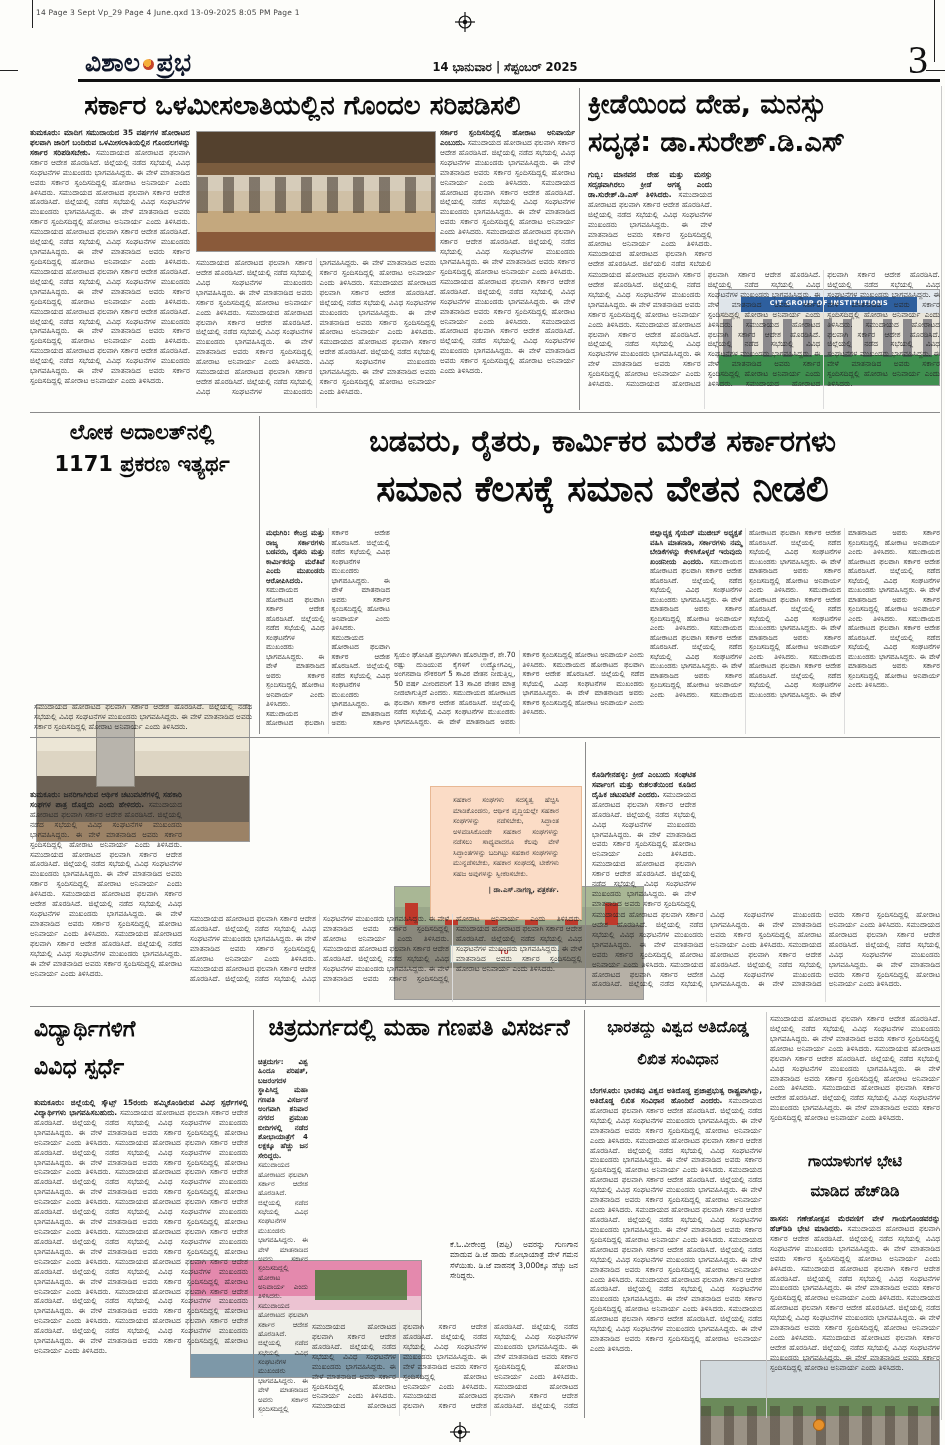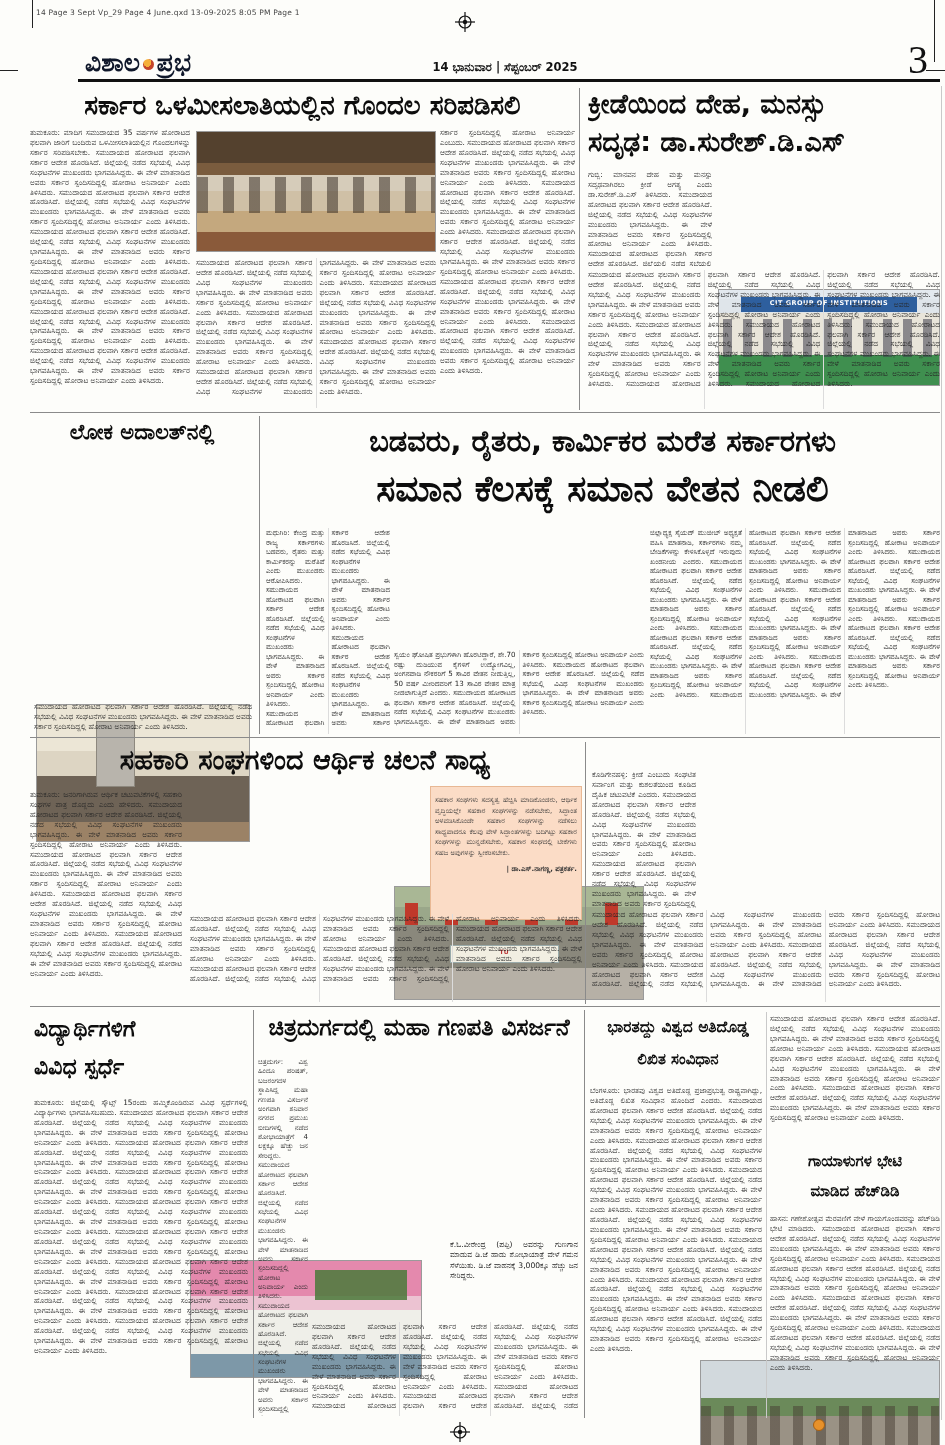--- a/index.html
+++ b/index.html
@@ -21,21 +21,21 @@
   .dateline { font-size: 11.5px; font-weight: bold; text-align:center; color:#111; }
   .pagenum { font-family: "Liberation Serif", serif; font-size: 40px; color:#111; }
   .rule-h { border-top: 1px solid #8a8a8a; height:0; }
   .rule-h-thick { border-top: 3px solid #111; height:0; }
   .rule-v { border-left: 1px solid #8a8a8a; width:0; }
   .rule-v-light { border-left: 1px solid #c9c9c9; width:0; }
   .headline { font-weight: bold; color:#0d0d0d; overflow:hidden; }
   .hl-center { text-align: center; }
   .body-text { font-size:7.4px; line-height:1.34; text-align:justify; color:#262626;
     overflow:hidden; word-break:break-word; }
-  .lead { font-weight:normal; }
+  .lead { font-weight:bold; }
   .cols-2 { column-count:2; column-gap:7px; column-rule:1px solid #dcdcdc; }
   .cols-3 { column-count:3; column-gap:7px; column-rule:1px solid #dcdcdc; }
   .caption { font-size:7.6px; font-weight:bold; line-height:1.35; text-align:justify;
     color:#222; overflow:hidden; word-break:break-word; }
   .photo { border:1px solid #9a9a9a; overflow:hidden;padding-left:12px; }
   
   .ph-pressmeet { background: linear-gradient(#54412e 0 26%, #7a5c3e 26% 36%,
       #d6ccba 36% 50%, #cfc0a6 50% 66%, #c4a87e 66% 84%, #8a5a3a 84% 100%); position:relative; }
   .ph-pressmeet .people { position:absolute; left:0; right:0; top:38%; height:30%;
       background: repeating-linear-gradient(90deg, rgba(45,35,28,.5) 0 11px, rgba(0,0,0,0) 11px 26px); }
@@ -60,21 +60,21 @@
   .ph-pinkmeet { background: linear-gradient(#e489ad 0 30%, #ecc3d2 30% 42%,
       #efefe9 42% 80%, #7d98a8 80% 100%); position:relative; }
   .ph-pinkmeet .banner { position:absolute; right:6%; top:8%; width:40%; height:26%;
       background:#4a7a3a; opacity:.85; }
   .ph-field { background: linear-gradient(#d2d9dd 0 28%, #6b8a5a 28% 42%,
       #9a9285 42% 82%, #b3a593 82% 100%); position:relative; }
   .ph-field .people { position:absolute; left:0; right:0; top:34%; height:42%;
       background: repeating-linear-gradient(90deg, rgba(70,60,50,.5) 0 10px, rgba(0,0,0,0) 10px 23px); }
   .ph-field .ball { position:absolute; left:47%; top:44%; width:12px; height:12px;
       border-radius:50%; background:#e8912a; border:1px solid #a85f10; }
-  .pullbox { background:#fbdcc6; border:1px solid #e8b894; padding:8px 4px;
+  .pullbox { background:#fbdcc6; border:1px solid #e8b894; padding:8px 22px;
      font-size:7px; line-height:1.5; text-align:justify; color:#333; overflow:hidden; }
   .pullbox .by { display:block; text-align:right; font-weight:bold; margin-top:6px; }
 </style>
 </head>
 <body>
 
 <div id="page">
 
   <div class="abs slug" style="left:36px; top:8px;">14 Page 3 Sept Vp_29 Page 4 June.qxd  13-09-2025  8:05 PM  Page 1</div>
   <div class="abs crop-v" style="left:32px; top:0; height:28px;"></div>
@@ -133,20 +133,21 @@
   <div class="abs body-text" style="left:588px; top:170px; width:124px; height:96px;">
     <span class="lead">ಗುಬ್ಬಿ: ಮಾನವನ ದೇಹ ಮತ್ತು ಮನಸ್ಸು ಸದೃಢವಾಗಿರಲು ಕ್ರೀಡೆ ಅಗತ್ಯ ಎಂದು ಡಾ.ಸುರೇಶ್.ಡಿ.ಎಸ್ ತಿಳಿಸಿದರು.</span>
     <span>ಸಮುದಾಯದ ಹೋರಾಟದ ಫಲವಾಗಿ ಸರ್ಕಾರ ಆದೇಶ ಹೊರಡಿಸಿದೆ. ಜಿಲ್ಲೆಯಲ್ಲಿ ನಡೆದ ಸಭೆಯಲ್ಲಿ ವಿವಿಧ ಸಂಘಟನೆಗಳ ಮುಖಂಡರು ಭಾಗವಹಿಸಿದ್ದರು. ಈ ವೇಳೆ ಮಾತನಾಡಿದ ಅವರು ಸರ್ಕಾರ ಸ್ಪಂದಿಸದಿದ್ದಲ್ಲಿ ಹೋರಾಟ ಅನಿವಾರ್ಯ ಎಂದು ತಿಳಿಸಿದರು.  ಸಮುದಾಯದ ಹೋರಾಟದ ಫಲವಾಗಿ ಸರ್ಕಾರ ಆದೇಶ ಹೊರಡಿಸಿದೆ. ಜಿಲ್ಲೆಯಲ್ಲಿ ನಡೆದ ಸಭೆಯಲ್ಲಿ ವಿವಿಧ ಸಂಘಟನೆಗಳ ಮುಖಂಡರು ಭಾಗವಹಿಸಿದ್ದರು. ಈ ವೇಳೆ ಮಾತನಾಡಿದ ಅವರು ಸರ್ಕಾರ ಸ್ಪಂದಿಸದಿದ್ದಲ್ಲಿ ಹೋರಾಟ ಅನಿವಾರ್ಯ ಎಂದು ತಿಳಿಸಿದರು. </span>
   </div>
   <div class="abs body-text cols-3" style="left:588px; top:270px; width:352px; height:139px;">
     <span>ಸಮುದಾಯದ ಹೋರಾಟದ ಫಲವಾಗಿ ಸರ್ಕಾರ ಆದೇಶ ಹೊರಡಿಸಿದೆ. ಜಿಲ್ಲೆಯಲ್ಲಿ ನಡೆದ ಸಭೆಯಲ್ಲಿ ವಿವಿಧ ಸಂಘಟನೆಗಳ ಮುಖಂಡರು ಭಾಗವಹಿಸಿದ್ದರು. ಈ ವೇಳೆ ಮಾತನಾಡಿದ ಅವರು ಸರ್ಕಾರ ಸ್ಪಂದಿಸದಿದ್ದಲ್ಲಿ ಹೋರಾಟ ಅನಿವಾರ್ಯ ಎಂದು ತಿಳಿಸಿದರು.  ಸಮುದಾಯದ ಹೋರಾಟದ ಫಲವಾಗಿ ಸರ್ಕಾರ ಆದೇಶ ಹೊರಡಿಸಿದೆ. ಜಿಲ್ಲೆಯಲ್ಲಿ ನಡೆದ ಸಭೆಯಲ್ಲಿ ವಿವಿಧ ಸಂಘಟನೆಗಳ ಮುಖಂಡರು ಭಾಗವಹಿಸಿದ್ದರು. ಈ ವೇಳೆ ಮಾತನಾಡಿದ ಅವರು ಸರ್ಕಾರ ಸ್ಪಂದಿಸದಿದ್ದಲ್ಲಿ ಹೋರಾಟ ಅನಿವಾರ್ಯ ಎಂದು ತಿಳಿಸಿದರು.  ಸಮುದಾಯದ ಹೋರಾಟದ ಫಲವಾಗಿ ಸರ್ಕಾರ ಆದೇಶ ಹೊರಡಿಸಿದೆ. ಜಿಲ್ಲೆಯಲ್ಲಿ ನಡೆದ ಸಭೆಯಲ್ಲಿ ವಿವಿಧ ಸಂಘಟನೆಗಳ ಮುಖಂಡರು ಭಾಗವಹಿಸಿದ್ದರು. ಈ ವೇಳೆ ಮಾತನಾಡಿದ ಅವರು ಸರ್ಕಾರ ಸ್ಪಂದಿಸದಿದ್ದಲ್ಲಿ ಹೋರಾಟ ಅನಿವಾರ್ಯ ಎಂದು ತಿಳಿಸಿದರು.  ಸಮುದಾಯದ ಹೋರಾಟದ ಫಲವಾಗಿ ಸರ್ಕಾರ ಆದೇಶ ಹೊರಡಿಸಿದೆ. ಜಿಲ್ಲೆಯಲ್ಲಿ ನಡೆದ ಸಭೆಯಲ್ಲಿ ವಿವಿಧ ಸಂಘಟನೆಗಳ ಮುಖಂಡರು ಭಾಗವಹಿಸಿದ್ದರು. ಈ ವೇಳೆ ಮಾತನಾಡಿದ ಅವರು ಸರ್ಕಾರ ಸ್ಪಂದಿಸದಿದ್ದಲ್ಲಿ ಹೋರಾಟ ಅನಿವಾರ್ಯ ಎಂದು ತಿಳಿಸಿದರು.  ಸಮುದಾಯದ ಹೋರಾಟದ ಫಲವಾಗಿ ಸರ್ಕಾರ ಆದೇಶ ಹೊರಡಿಸಿದೆ. ಜಿಲ್ಲೆಯಲ್ಲಿ ನಡೆದ ಸಭೆಯಲ್ಲಿ ವಿವಿಧ ಸಂಘಟನೆಗಳ ಮುಖಂಡರು ಭಾಗವಹಿಸಿದ್ದರು. ಈ ವೇಳೆ ಮಾತನಾಡಿದ ಅವರು ಸರ್ಕಾರ ಸ್ಪಂದಿಸದಿದ್ದಲ್ಲಿ ಹೋರಾಟ ಅನಿವಾರ್ಯ ಎಂದು ತಿಳಿಸಿದರು.  ಸಮುದಾಯದ ಹೋರಾಟದ ಫಲವಾಗಿ ಸರ್ಕಾರ ಆದೇಶ ಹೊರಡಿಸಿದೆ. ಜಿಲ್ಲೆಯಲ್ಲಿ ನಡೆದ ಸಭೆಯಲ್ಲಿ ವಿವಿಧ ಸಂಘಟನೆಗಳ ಮುಖಂಡರು ಭಾಗವಹಿಸಿದ್ದರು. ಈ ವೇಳೆ ಮಾತನಾಡಿದ ಅವರು ಸರ್ಕಾರ ಸ್ಪಂದಿಸದಿದ್ದಲ್ಲಿ ಹೋರಾಟ ಅನಿವಾರ್ಯ ಎಂದು ತಿಳಿಸಿದರು. </span>
   </div>
   <div class="abs rule-h" style="left:30px; top:412px; width:910px;"></div>
 
   <div class="abs headline hl-center" style="left:30px; top:420px; width:224px; height:30px; font-size:21px;">ಲೋಕ ಅದಾಲತ್‌ನಲ್ಲಿ</div>
+  <div class="abs headline hl-center" style="left:30px; top:452px; width:224px; height:30px; font-size:21px;">1171 ಪ್ರಕರಣ ಇತ್ಯರ್ಥ</div>
   <div class="abs photo ph-adalat" style="left:36px; top:486px; width:214px; height:138px;">
     <div class="cupboard"></div>
   </div>
   <div class="abs body-text" style="left:34px; top:702px; width:218px; height:30px;">
     <span>ಸಮುದಾಯದ ಹೋರಾಟದ ಫಲವಾಗಿ ಸರ್ಕಾರ ಆದೇಶ ಹೊರಡಿಸಿದೆ. ಜಿಲ್ಲೆಯಲ್ಲಿ ನಡೆದ ಸಭೆಯಲ್ಲಿ ವಿವಿಧ ಸಂಘಟನೆಗಳ ಮುಖಂಡರು ಭಾಗವಹಿಸಿದ್ದರು. ಈ ವೇಳೆ ಮಾತನಾಡಿದ ಅವರು ಸರ್ಕಾರ ಸ್ಪಂದಿಸದಿದ್ದಲ್ಲಿ ಹೋರಾಟ ಅನಿವಾರ್ಯ ಎಂದು ತಿಳಿಸಿದರು. </span>
   </div>
   <div class="abs rule-v" style="left:259px; top:416px; height:318px;"></div>
 
   <div class="abs headline hl-center" style="left:265px; top:468px; width:675px; height:48px; font-size:36px;">ಸಮಾನ ಕೆಲಸಕ್ಕೆ ಸಮಾನ ವೇತನ ನೀಡಲಿ</div>
   <div class="abs headline hl-center" style="left:265px; top:424px; width:675px; height:40px; font-size:29px;">ಬಡವರು, ರೈತರು, ಕಾರ್ಮಿಕರ ಮರೆತ ಸರ್ಕಾರಗಳು</div>
@@ -161,21 +162,20 @@
   <div class="abs body-text cols-3" style="left:650px; top:528px; width:290px; height:206px; font-size:7.1px;">
     <span class="lead">ಜಿಲ್ಲಾಧ್ಯಕ್ಷ ಸೈಯದ್ ಮುಜೀಬ್ ಅಧ್ಯಕ್ಷತೆ ವಹಿಸಿ ಮಾತನಾಡಿ, ಸರ್ಕಾರಗಳು ನಮ್ಮ ಬೇಡಿಕೆಗಳನ್ನು ಕೇಳಿಸಿಕೊಳ್ಳದೆ ಇರುವುದು ಖಂಡನೀಯ ಎಂದರು.</span>
     <span>ಸಮುದಾಯದ ಹೋರಾಟದ ಫಲವಾಗಿ ಸರ್ಕಾರ ಆದೇಶ ಹೊರಡಿಸಿದೆ. ಜಿಲ್ಲೆಯಲ್ಲಿ ನಡೆದ ಸಭೆಯಲ್ಲಿ ವಿವಿಧ ಸಂಘಟನೆಗಳ ಮುಖಂಡರು ಭಾಗವಹಿಸಿದ್ದರು. ಈ ವೇಳೆ ಮಾತನಾಡಿದ ಅವರು ಸರ್ಕಾರ ಸ್ಪಂದಿಸದಿದ್ದಲ್ಲಿ ಹೋರಾಟ ಅನಿವಾರ್ಯ ಎಂದು ತಿಳಿಸಿದರು.  ಸಮುದಾಯದ ಹೋರಾಟದ ಫಲವಾಗಿ ಸರ್ಕಾರ ಆದೇಶ ಹೊರಡಿಸಿದೆ. ಜಿಲ್ಲೆಯಲ್ಲಿ ನಡೆದ ಸಭೆಯಲ್ಲಿ ವಿವಿಧ ಸಂಘಟನೆಗಳ ಮುಖಂಡರು ಭಾಗವಹಿಸಿದ್ದರು. ಈ ವೇಳೆ ಮಾತನಾಡಿದ ಅವರು ಸರ್ಕಾರ ಸ್ಪಂದಿಸದಿದ್ದಲ್ಲಿ ಹೋರಾಟ ಅನಿವಾರ್ಯ ಎಂದು ತಿಳಿಸಿದರು.  ಸಮುದಾಯದ ಹೋರಾಟದ ಫಲವಾಗಿ ಸರ್ಕಾರ ಆದೇಶ ಹೊರಡಿಸಿದೆ. ಜಿಲ್ಲೆಯಲ್ಲಿ ನಡೆದ ಸಭೆಯಲ್ಲಿ ವಿವಿಧ ಸಂಘಟನೆಗಳ ಮುಖಂಡರು ಭಾಗವಹಿಸಿದ್ದರು. ಈ ವೇಳೆ ಮಾತನಾಡಿದ ಅವರು ಸರ್ಕಾರ ಸ್ಪಂದಿಸದಿದ್ದಲ್ಲಿ ಹೋರಾಟ ಅನಿವಾರ್ಯ ಎಂದು ತಿಳಿಸಿದರು.  ಸಮುದಾಯದ ಹೋರಾಟದ ಫಲವಾಗಿ ಸರ್ಕಾರ ಆದೇಶ ಹೊರಡಿಸಿದೆ. ಜಿಲ್ಲೆಯಲ್ಲಿ ನಡೆದ ಸಭೆಯಲ್ಲಿ ವಿವಿಧ ಸಂಘಟನೆಗಳ ಮುಖಂಡರು ಭಾಗವಹಿಸಿದ್ದರು. ಈ ವೇಳೆ ಮಾತನಾಡಿದ ಅವರು ಸರ್ಕಾರ ಸ್ಪಂದಿಸದಿದ್ದಲ್ಲಿ ಹೋರಾಟ ಅನಿವಾರ್ಯ ಎಂದು ತಿಳಿಸಿದರು.  ಸಮುದಾಯದ ಹೋರಾಟದ ಫಲವಾಗಿ ಸರ್ಕಾರ ಆದೇಶ ಹೊರಡಿಸಿದೆ. ಜಿಲ್ಲೆಯಲ್ಲಿ ನಡೆದ ಸಭೆಯಲ್ಲಿ ವಿವಿಧ ಸಂಘಟನೆಗಳ ಮುಖಂಡರು ಭಾಗವಹಿಸಿದ್ದರು. ಈ ವೇಳೆ ಮಾತನಾಡಿದ ಅವರು ಸರ್ಕಾರ ಸ್ಪಂದಿಸದಿದ್ದಲ್ಲಿ ಹೋರಾಟ ಅನಿವಾರ್ಯ ಎಂದು ತಿಳಿಸಿದರು.  ಸಮುದಾಯದ ಹೋರಾಟದ ಫಲವಾಗಿ ಸರ್ಕಾರ ಆದೇಶ ಹೊರಡಿಸಿದೆ. ಜಿಲ್ಲೆಯಲ್ಲಿ ನಡೆದ ಸಭೆಯಲ್ಲಿ ವಿವಿಧ ಸಂಘಟನೆಗಳ ಮುಖಂಡರು ಭಾಗವಹಿಸಿದ್ದರು. ಈ ವೇಳೆ ಮಾತನಾಡಿದ ಅವರು ಸರ್ಕಾರ ಸ್ಪಂದಿಸದಿದ್ದಲ್ಲಿ ಹೋರಾಟ ಅನಿವಾರ್ಯ ಎಂದು ತಿಳಿಸಿದರು.  ಸಮುದಾಯದ ಹೋರಾಟದ ಫಲವಾಗಿ ಸರ್ಕಾರ ಆದೇಶ ಹೊರಡಿಸಿದೆ. ಜಿಲ್ಲೆಯಲ್ಲಿ ನಡೆದ ಸಭೆಯಲ್ಲಿ ವಿವಿಧ ಸಂಘಟನೆಗಳ ಮುಖಂಡರು ಭಾಗವಹಿಸಿದ್ದರು. ಈ ವೇಳೆ ಮಾತನಾಡಿದ ಅವರು ಸರ್ಕಾರ ಸ್ಪಂದಿಸದಿದ್ದಲ್ಲಿ ಹೋರಾಟ ಅನಿವಾರ್ಯ ಎಂದು ತಿಳಿಸಿದರು. </span>
   </div>
   <div class="abs body-text cols-2" style="left:394px; top:650px; width:250px; height:84px; font-size:7.1px;">
     <span>ಸ್ವಯಂ ಘೋಷಿತ ಪ್ರಭುಗಳಾಗಿ ಹೊರಟಿದ್ದಾರೆ, ಶೇ.70 ರಷ್ಟು ದುಡಿಯುವ ಕೈಗಳಿಗೆ ಉದ್ಯೋಗವಿಲ್ಲ, ಅಂಗನವಾಡಿ ನೌಕರರಿಗೆ 5 ಸಾವಿರ ವೇತನ ನೀಡುತ್ತಿಲ್ಲ, 50 ವರ್ಷ ಮೀರಿದವರಿಗೆ 13 ಸಾವಿರ ವೇತನ ಮಾತ್ರ ನೀಡಲಾಗುತ್ತಿದೆ ಎಂದರು.</span>
     <span>ಸಮುದಾಯದ ಹೋರಾಟದ ಫಲವಾಗಿ ಸರ್ಕಾರ ಆದೇಶ ಹೊರಡಿಸಿದೆ. ಜಿಲ್ಲೆಯಲ್ಲಿ ನಡೆದ ಸಭೆಯಲ್ಲಿ ವಿವಿಧ ಸಂಘಟನೆಗಳ ಮುಖಂಡರು ಭಾಗವಹಿಸಿದ್ದರು. ಈ ವೇಳೆ ಮಾತನಾಡಿದ ಅವರು ಸರ್ಕಾರ ಸ್ಪಂದಿಸದಿದ್ದಲ್ಲಿ ಹೋರಾಟ ಅನಿವಾರ್ಯ ಎಂದು ತಿಳಿಸಿದರು.  ಸಮುದಾಯದ ಹೋರಾಟದ ಫಲವಾಗಿ ಸರ್ಕಾರ ಆದೇಶ ಹೊರಡಿಸಿದೆ. ಜಿಲ್ಲೆಯಲ್ಲಿ ನಡೆದ ಸಭೆಯಲ್ಲಿ ವಿವಿಧ ಸಂಘಟನೆಗಳ ಮುಖಂಡರು ಭಾಗವಹಿಸಿದ್ದರು. ಈ ವೇಳೆ ಮಾತನಾಡಿದ ಅವರು ಸರ್ಕಾರ ಸ್ಪಂದಿಸದಿದ್ದಲ್ಲಿ ಹೋರಾಟ ಅನಿವಾರ್ಯ ಎಂದು ತಿಳಿಸಿದರು. </span>
   </div>
   <div class="abs rule-h" style="left:30px; top:737px; width:910px;"></div>
 
-  <div class="abs headline hl-center" style="left:30px; top:744px; width:550px; height:38px; font-size:27px;">ಸಹಕಾರಿ ಸಂಘಗಳಿಂದ ಆರ್ಥಿಕ ಚಲನೆ ಸಾಧ್ಯ</div>
   <div class="abs body-text" style="left:30px; top:790px; width:152px; height:212px;">
     <span class="lead">ತುಮಕೂರು: ಜನರಿಗಾಗಿರುವ ಆರ್ಥಿಕ ಚಟುವಟಿಕೆಗಳಲ್ಲಿ ಸಹಕಾರಿ ಸಂಘಗಳ ಪಾತ್ರ ದೊಡ್ಡದು ಎಂದು ಹೇಳಿದರು.</span>
     <span>ಸಮುದಾಯದ ಹೋರಾಟದ ಫಲವಾಗಿ ಸರ್ಕಾರ ಆದೇಶ ಹೊರಡಿಸಿದೆ. ಜಿಲ್ಲೆಯಲ್ಲಿ ನಡೆದ ಸಭೆಯಲ್ಲಿ ವಿವಿಧ ಸಂಘಟನೆಗಳ ಮುಖಂಡರು ಭಾಗವಹಿಸಿದ್ದರು. ಈ ವೇಳೆ ಮಾತನಾಡಿದ ಅವರು ಸರ್ಕಾರ ಸ್ಪಂದಿಸದಿದ್ದಲ್ಲಿ ಹೋರಾಟ ಅನಿವಾರ್ಯ ಎಂದು ತಿಳಿಸಿದರು.  ಸಮುದಾಯದ ಹೋರಾಟದ ಫಲವಾಗಿ ಸರ್ಕಾರ ಆದೇಶ ಹೊರಡಿಸಿದೆ. ಜಿಲ್ಲೆಯಲ್ಲಿ ನಡೆದ ಸಭೆಯಲ್ಲಿ ವಿವಿಧ ಸಂಘಟನೆಗಳ ಮುಖಂಡರು ಭಾಗವಹಿಸಿದ್ದರು. ಈ ವೇಳೆ ಮಾತನಾಡಿದ ಅವರು ಸರ್ಕಾರ ಸ್ಪಂದಿಸದಿದ್ದಲ್ಲಿ ಹೋರಾಟ ಅನಿವಾರ್ಯ ಎಂದು ತಿಳಿಸಿದರು.  ಸಮುದಾಯದ ಹೋರಾಟದ ಫಲವಾಗಿ ಸರ್ಕಾರ ಆದೇಶ ಹೊರಡಿಸಿದೆ. ಜಿಲ್ಲೆಯಲ್ಲಿ ನಡೆದ ಸಭೆಯಲ್ಲಿ ವಿವಿಧ ಸಂಘಟನೆಗಳ ಮುಖಂಡರು ಭಾಗವಹಿಸಿದ್ದರು. ಈ ವೇಳೆ ಮಾತನಾಡಿದ ಅವರು ಸರ್ಕಾರ ಸ್ಪಂದಿಸದಿದ್ದಲ್ಲಿ ಹೋರಾಟ ಅನಿವಾರ್ಯ ಎಂದು ತಿಳಿಸಿದರು.  ಸಮುದಾಯದ ಹೋರಾಟದ ಫಲವಾಗಿ ಸರ್ಕಾರ ಆದೇಶ ಹೊರಡಿಸಿದೆ. ಜಿಲ್ಲೆಯಲ್ಲಿ ನಡೆದ ಸಭೆಯಲ್ಲಿ ವಿವಿಧ ಸಂಘಟನೆಗಳ ಮುಖಂಡರು ಭಾಗವಹಿಸಿದ್ದರು. ಈ ವೇಳೆ ಮಾತನಾಡಿದ ಅವರು ಸರ್ಕಾರ ಸ್ಪಂದಿಸದಿದ್ದಲ್ಲಿ ಹೋರಾಟ ಅನಿವಾರ್ಯ ಎಂದು ತಿಳಿಸಿದರು. </span>
   </div>
   <div class="abs photo ph-pinkmeet" style="left:190px; top:790px; width:232px; height:118px;">
     <div class="banner"></div>
   </div>
   <div class="abs pullbox" style="left:430px; top:786px; width:152px; height:134px;">
     <span>ಸಹಕಾರ ಸಂಘಗಳು ಸದಸ್ಯತ್ವ ಹೆಚ್ಚಿಸಿ ಮಾಡಿಕೊಂಡರು, ಆರ್ಥಿಕ ವೃದ್ಧಿಯಲ್ಲೇ ಸಹಕಾರ ಸಂಘಗಳನ್ನು ನಡೆಸಬೇಕು, ಸಿದ್ಧಾಂತ ಅಳವಡಿಸಿಕೊಂಡೇ ಸಹಕಾರ ಸಂಘಗಳನ್ನು ನಡೆಸಲು ಸಾಧ್ಯವಾದರೂ ಕೆಲವು ವೇಳೆ ಸಿದ್ಧಾಂತಗಳನ್ನು ಬದಿಗಿಟ್ಟು ಸಹಕಾರ ಸಂಘಗಳನ್ನು ಮುನ್ನಡೆಸಬೇಕು, ಸಹಕಾರ ಸಂಘದಲ್ಲಿ ಟೀಕೆಗಳು ಸಹಜ ಅವುಗಳನ್ನು ಸ್ವೀಕರಿಸಬೇಕು.</span>
     <span class="by">| ಡಾ.ಎಸ್.ನಾಗಣ್ಣ, ಪತ್ರಕರ್ತ.</span>

